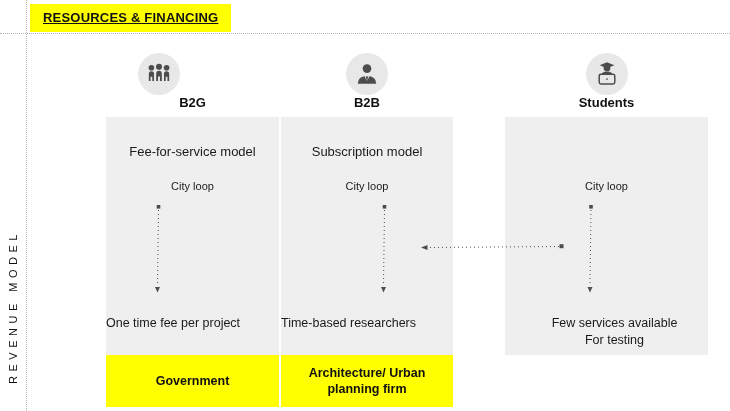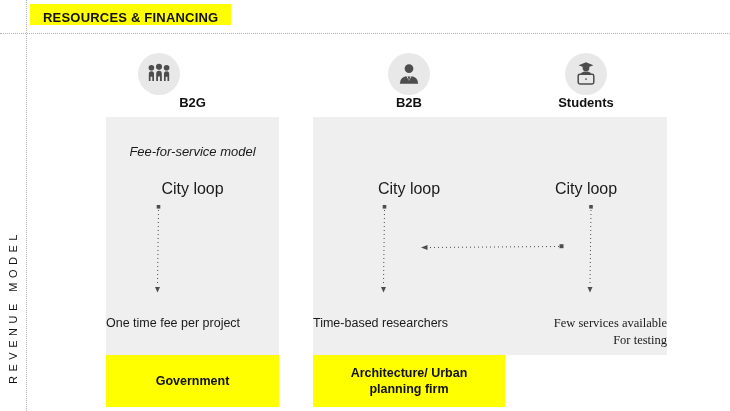--- a/index.html
+++ b/index.html
@@ -19,71 +19,72 @@
   }
   .guide-v {
     position: absolute; left: 26px; top: 0; height: 411px; width: 0;
     border-left: 1px dotted #b3b3b3;
   }
 
   
   .slide-title {
     position: absolute; left: 30px; top: 4px;
     background: #ffff00;
-    padding: 6px 13px 0 13px;
+    padding: 6px 13px 7px 13px;
     font-size: 13px; font-weight: bold; letter-spacing: 0.2px;
     color: #111;
     white-space: nowrap;
+    text-decoration: underline;
   }
 
   
   .side-label {
     position: absolute; left: 13px; top: 307px;
     transform: translate(-50%, -50%) rotate(-90deg);
     font-size: 11px; letter-spacing: 4.5px; color: #111;
     white-space: nowrap;
   }
 
   
   .column { position: absolute; top: 0; height: 411px; }
   .col-b2g      { left: 72px;  width: 173px; padding-left: 34px; }
-  .col-b2b      { left: 313px; width: 192px; }
-  .col-students { left: 505px; width: 162px; }
+  .col-b2b      { left: 281px; width: 172px; }
+  .col-students { left: 505px; width: 203px; }
 
   .icon-circle {
     position: absolute; top: 53px; left: 50%; transform: translateX(-50%);
     width: 42px; height: 42px; border-radius: 50%;
     background: #e8e8e8;
     display: flex; align-items: center; justify-content: center;
   }
   .icon-circle svg { width: 26px; height: 26px; }
 
   .col-header {
     position: absolute; top: 95px; width: 100%;
     text-align: center; font-size: 13px; font-weight: bold; color: #111;
   }
 
   .card {
     position: absolute; top: 117px; width: 100%; height: 238px;
     background: #efefef;
   }
   .model {
     position: absolute; top: 27px; width: 100%;
-    text-align: center; font-style: italic; font-size: 13px; color: #1a1a1a;
+    text-align: center; font-size: 13px; color: #1a1a1a;
   }
   .product {
     position: absolute; top: 63px; width: 100%;
-    text-align: center; font-size: 16px; color: #1a1a1a;
+    text-align: center; font-size: 11px; color: #1a1a1a;
   }
   .pricing {
     position: absolute; top: 198px; width: 100%;
     text-align: left; font-size: 12.5px; line-height: 1.35;
     color: #1a1a1a; white-space: pre-line;
   }
-  .pricing.left-align { text-align: right; padding-left: 16px; font-family: Liberation Serif, serif; }
+  .pricing.left-align { text-align: center; padding-left: 16px; }
 
   .customer {
     position: absolute; top: 355px; width: 100%; height: 52px;
     background: #ffff00;
     display: flex; align-items: center; justify-content: center;
     text-align: center; font-size: 12.5px; font-weight: bold;
     line-height: 1.3; color: #111; white-space: pre-line;
   }
 
   
@@ -128,20 +129,21 @@
   <div class="icon-circle">
     <svg viewBox="0 0 24 24">
       <circle cx="12" cy="7" r="4" fill="#4d4d4d"></circle>
       <path d="M3.5 21 q0-7.2 8.5-7.2 q8.5 0 8.5 7.2 z" fill="#4d4d4d"></path>
       <polygon points="12,18.5 9.6,13.9 12,14.6 14.4,13.9" fill="#efefef"></polygon>
       <polygon points="12,19.5 11,14.8 13,14.8" fill="#4d4d4d"></polygon>
     </svg>
   </div>
   <div class="col-header">B2B</div>
   <div class="card">
+    <div class="model">Subscription model</div>
     <div class="product">City loop</div>
     <div class="pricing">Time-based researchers</div>
   </div>
   <div class="customer">Architecture/ Urban
 planning firm</div>
 </div>
 
 <div class="column col-students">
   <div class="icon-circle">
     <svg viewBox="0 0 24 24">

